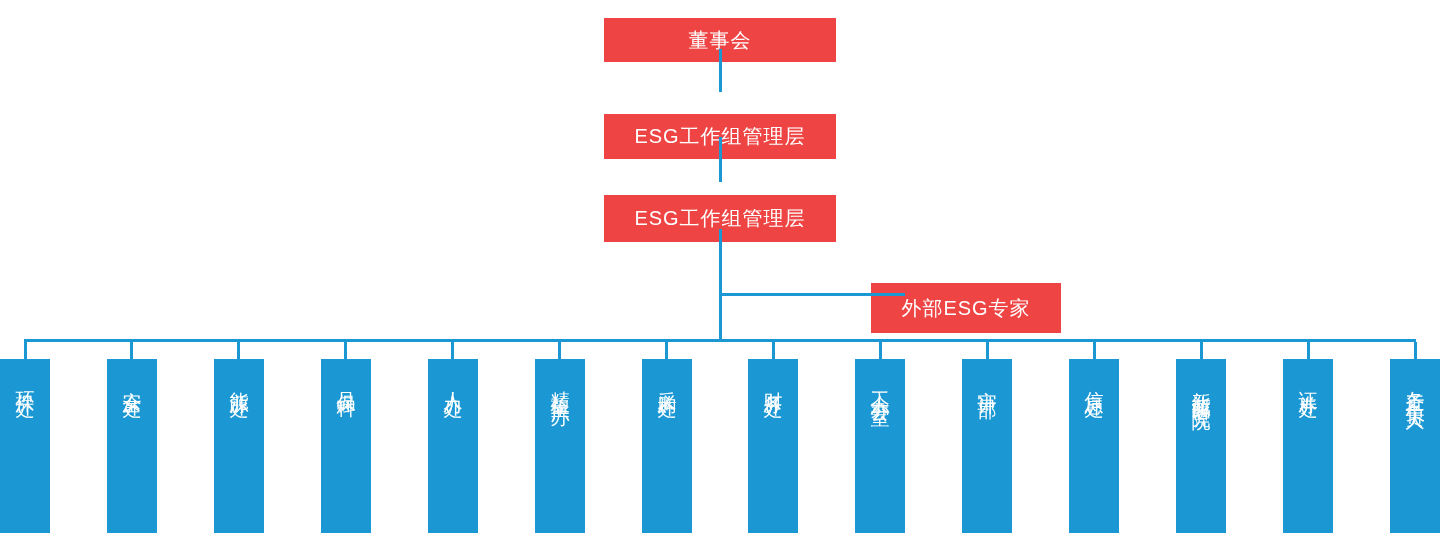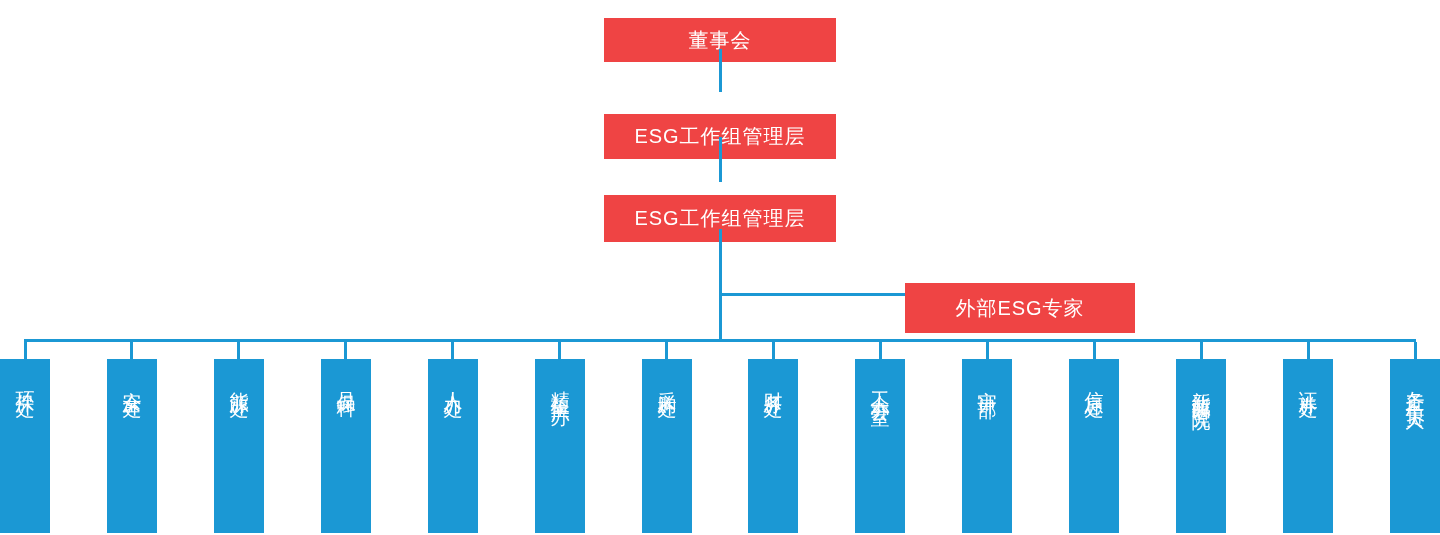--- a/index.html
+++ b/index.html
@@ -19,21 +19,21 @@
     align-items: center;
     justify-content: center;
     font-size: 20px;
     letter-spacing: 1px;
     box-sizing: border-box;
     margin-top: 13px;
   }
   .node-board      { left: 604px; top: 5px;   width: 232px; height: 44px; }
   .node-management { left: 604px; top: 101px;  width: 232px; height: 45px; }
   .node-execution  { left: 604px; top: 182px; width: 232px; height: 47px; }
-  .node-advisor    { left: 905px; top: 270px; width: 230px; height: 50px; }
+  .node-advisor    { left: 871px; top: 270px; width: 190px; height: 50px; }
 
   .vline { position: absolute; width: 3px; background: #1B98D4; }
   .hline { position: absolute; height: 3px; background: #1B98D4; }
 
   .conn-board-mgmt { left: 719px; top: 49px;  height: 43px; }
   .conn-mgmt-exec  { left: 719px; top: 137px; height: 45px; }
   .conn-trunk      { left: 719px; top: 229px; height: 111px; }
   .conn-advisor    { left: 721px; top: 293px; width: 184px; }
   .conn-bus        { left: 24px;  top: 339px; width: 1392px; }
 

